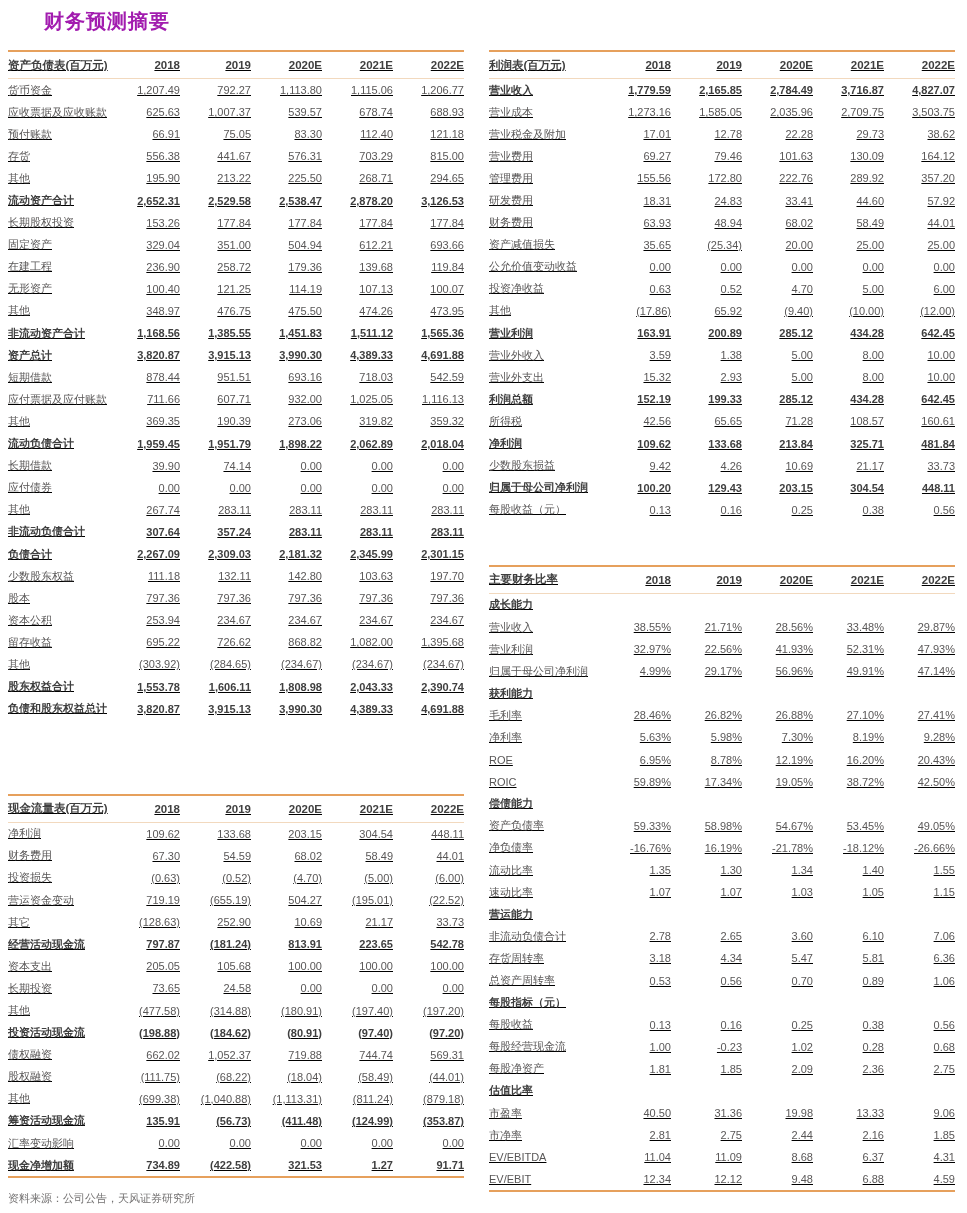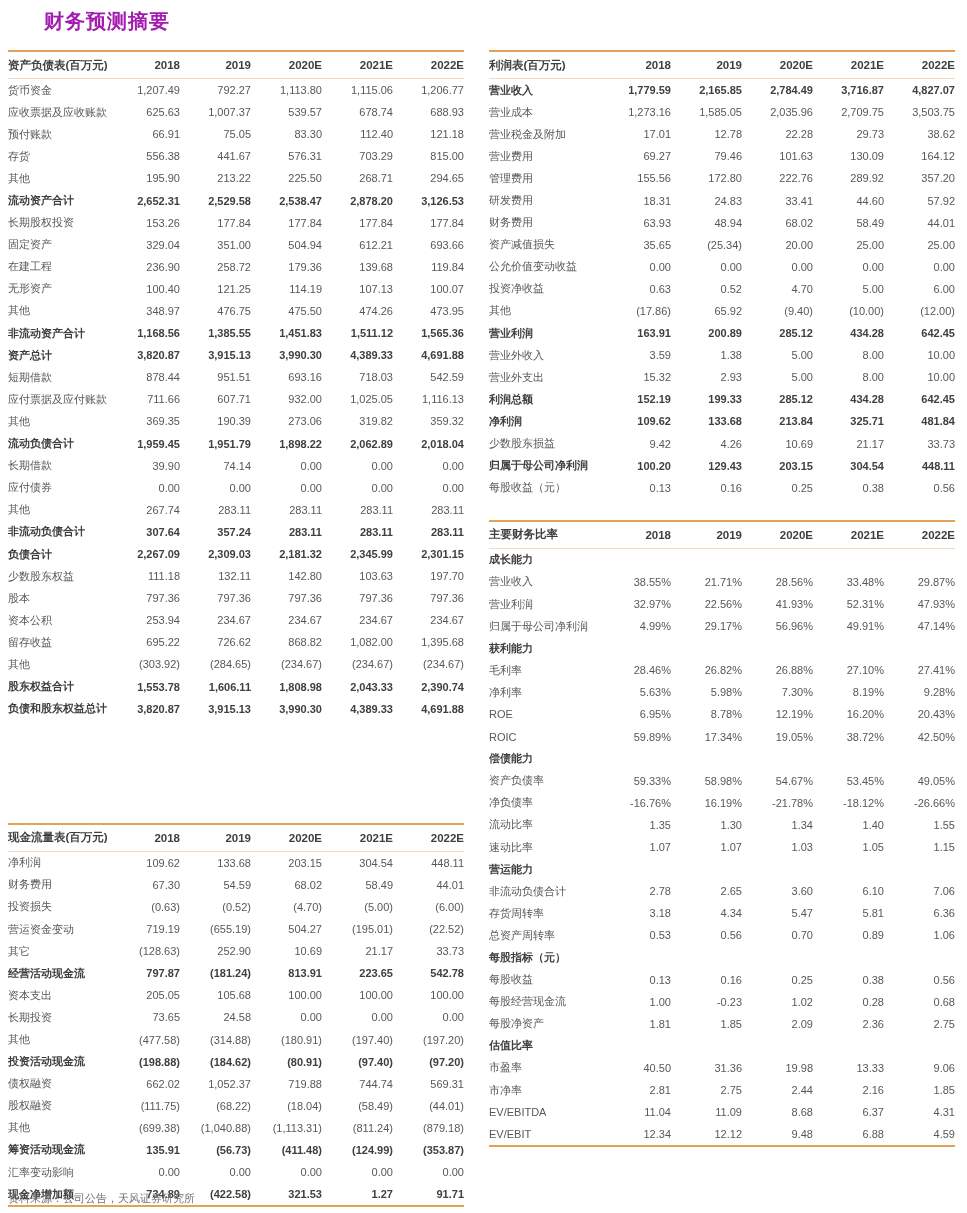--- a/index.html
+++ b/index.html
@@ -5,29 +5,29 @@
   html,body { margin:0; padding:0; background:#ffffff; }
   body { font-family:"Liberation Sans","DejaVu Sans",sans-serif; }
   .page { position:relative; width:967px; height:1213px; background:#fff; overflow:hidden; }
 
   .doc-title { position:absolute; left:44px; top:8px; font-size:20px; font-weight:bold; color:#a21caf; letter-spacing:1px; }
 
   .col { position:absolute; top:50px; }
   .col-left  { left:8px;  width:456px; }
   .col-right { left:489px; width:466px; }
 
-  .fintable { width:100%; }
+  .fintable { width:100%;text-decoration:underline; }
   .trow { display:flex; align-items:center; height:22.1px; font-size:11px; color:#595757; }
   .thead { height:26px; border-top:2px solid #E6A05C; border-bottom:1px solid #F2D9BE; font-weight:bold; color:#3F3F3F; font-size:11.5px; }
   .lbl { flex:1 1 auto; text-align:left; white-space:nowrap; overflow:hidden; }
   .val { flex:0 0 71px; text-align:right; white-space:nowrap; }
   .bold { font-weight:bold; color:#3F3F3F; }
   .tbl-end { border-bottom:2px solid #E6A05C; }
-  .gap-cash { margin-top:103px; }
-  .gap-ratio { margin-top:21px; }
+  .gap-cash { margin-top:74px; }
+  .gap-ratio { margin-top:44px; }
 
   .source-note { position:absolute; left:8px; top:1191px; font-size:11px; color:#737171;text-align:center; }
 </style>
 </head>
 <body>
 
 <div class="page">
 
   <div class="doc-title">财务预测摘要</div>
 
@@ -537,20 +537,28 @@
           <span class="val">10.00</span>
         </div>
         <div class="trow bold">
           <span class="lbl">利润总额</span>
           <span class="val">152.19</span>
           <span class="val">199.33</span>
           <span class="val">285.12</span>
           <span class="val">434.28</span>
           <span class="val">642.45</span>
         </div>
+        <div class="trow">
+          <span class="lbl">所得税</span>
+          <span class="val">42.56</span>
+          <span class="val">65.65</span>
+          <span class="val">71.28</span>
+          <span class="val">108.57</span>
+          <span class="val">160.61</span>
+        </div>
         <div class="trow bold">
           <span class="lbl">净利润</span>
           <span class="val">109.62</span>
           <span class="val">133.68</span>
           <span class="val">213.84</span>
           <span class="val">325.71</span>
           <span class="val">481.84</span>
         </div>
         <div class="trow">
           <span class="lbl">少数股东损益</span>

